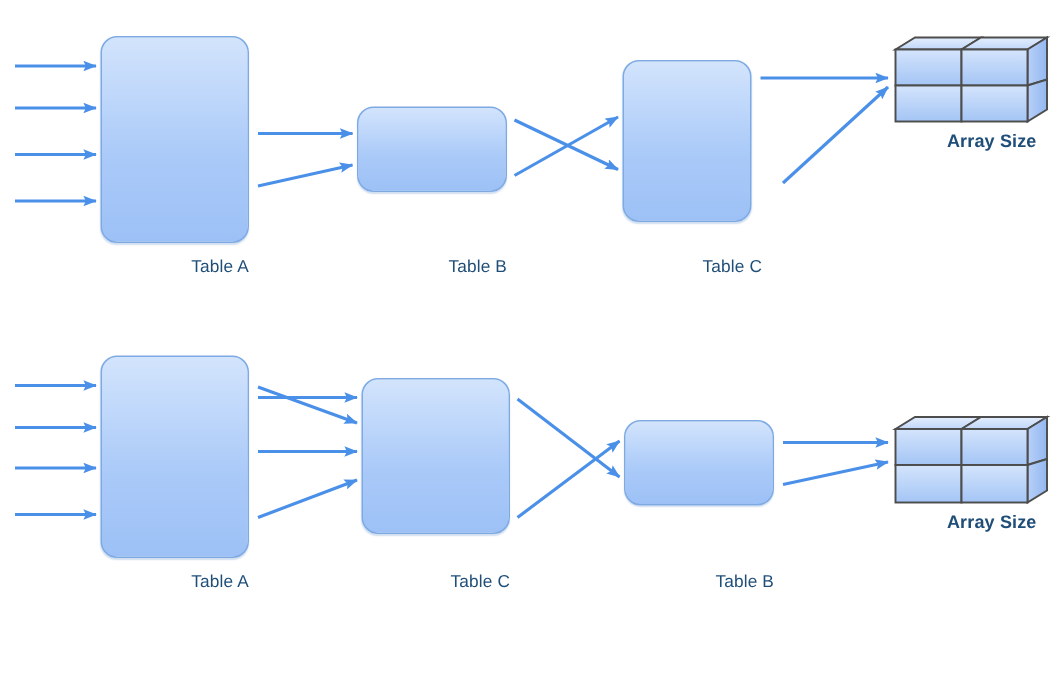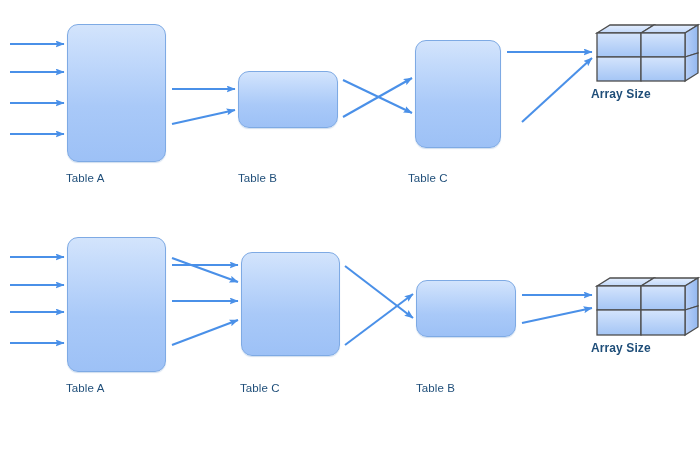--- a/index.html
+++ b/index.html
@@ -26,21 +26,21 @@
     left: 0; top: 0;
     width: 700px;
     height: 450px;
     overflow: visible;
   }
   .node-label {
     position: absolute;
     color: #1f4e79;
     font-size: 11.5px;
     font-weight: normal;
-    text-align: left;
+    text-align: right;
     white-space: nowrap;
     letter-spacing: 0.1px;
   }
   .node-label.bold {
     font-weight: bold;
     font-size: 12px;
   }
   .tbl-box {
     position: absolute;
     border-radius: 11px;

